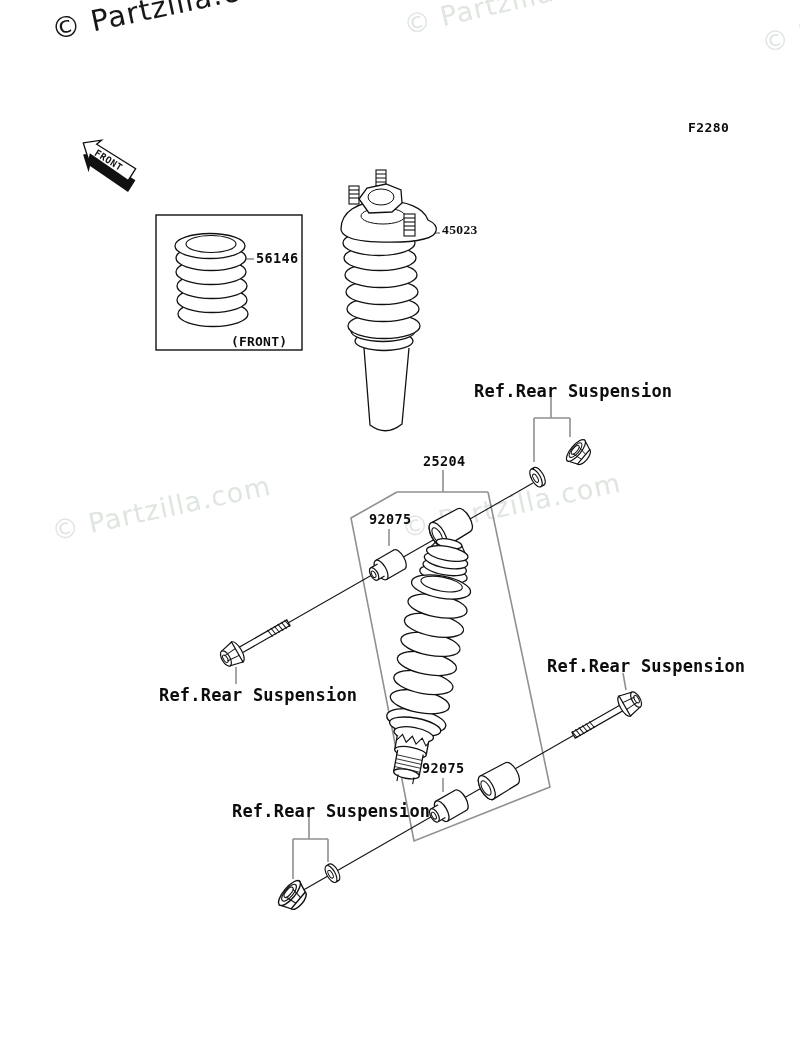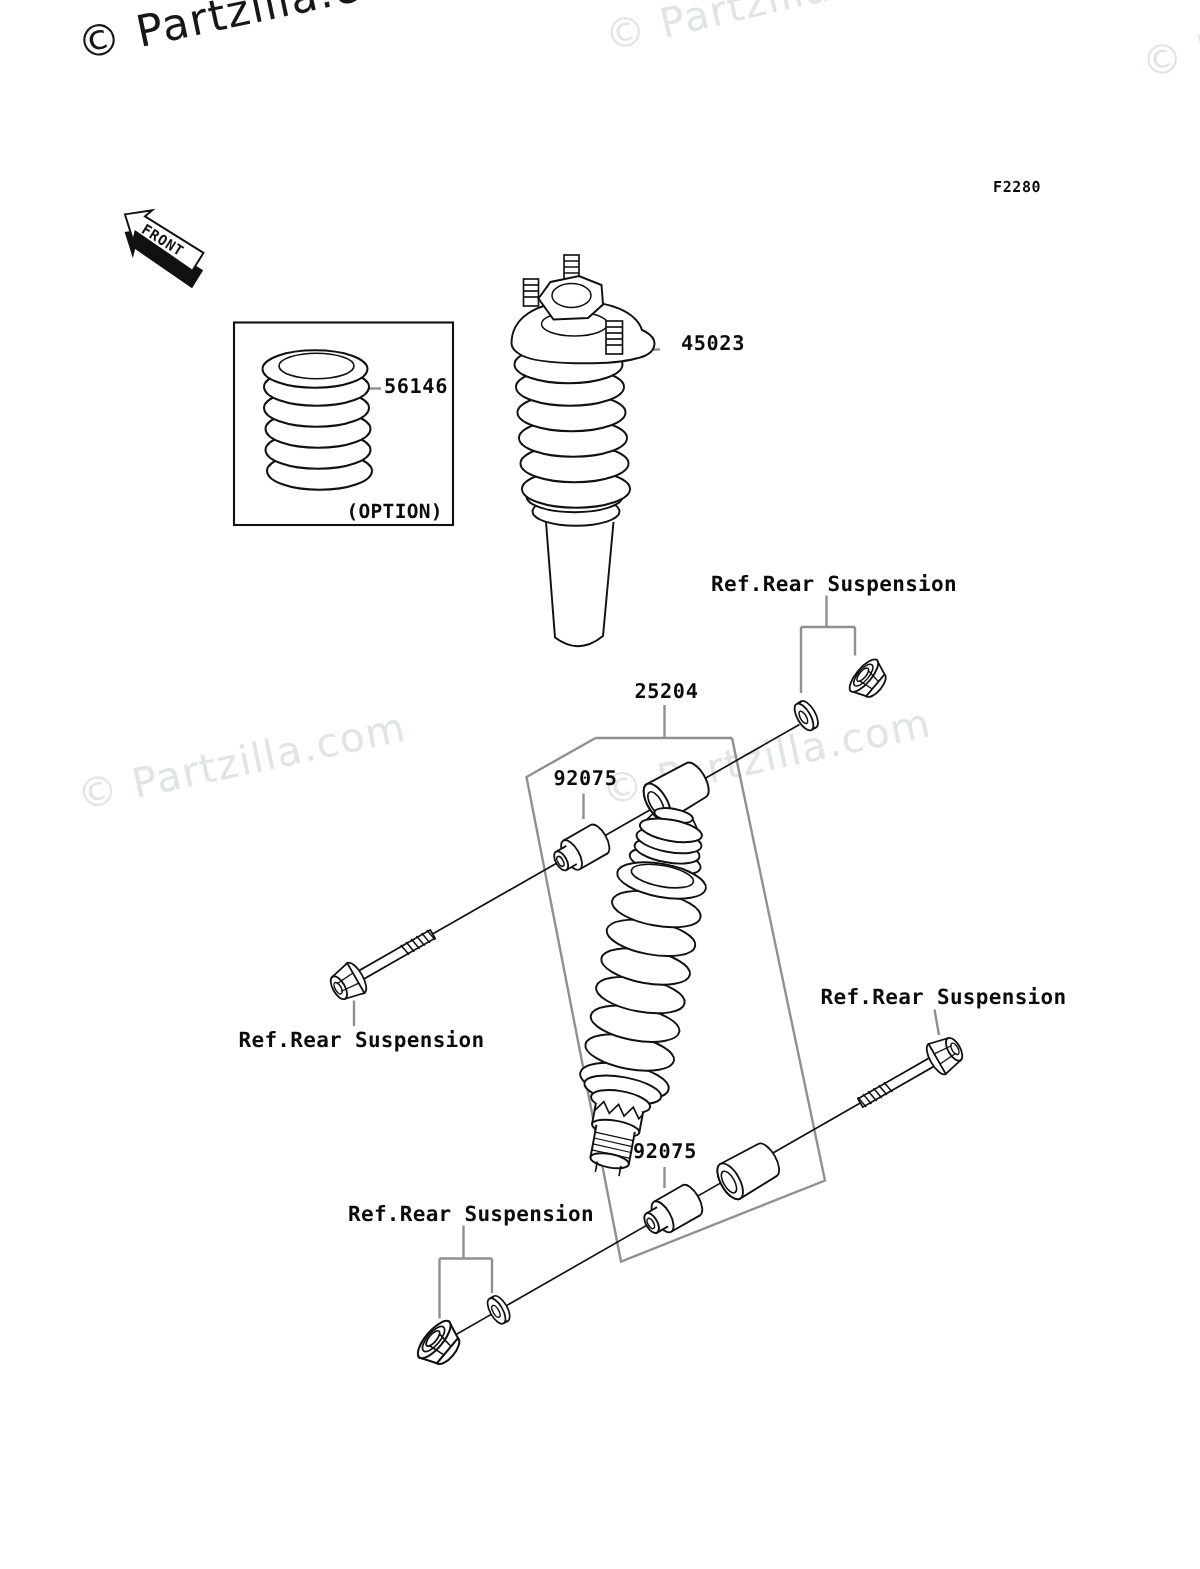--- a/index.html
+++ b/index.html
@@ -4,22 +4,22 @@
 <style>
   html,body{margin:0;padding:0;background:#fff;}
   #page{position:relative;width:800px;height:1046px;background:#fff;overflow:hidden;
         font-family:"DejaVu Sans Mono","Liberation Mono",monospace;}
   .wm{position:absolute;white-space:nowrap;font-family:"DejaVu Sans","Liberation Sans",sans-serif;
       pointer-events:none;line-height:1;}
   .wm-dark{color:#171717;font-size:29px;letter-spacing:1px;}
   .wm-light{color:#dfe5df;font-size:27px;letter-spacing:1px;}
   .lbl{position:absolute;color:#0c0c0c;font-weight:bold;line-height:1;white-space:pre;}
   .part-no{font-size:13.5px;letter-spacing:0.4px;}
-  .ref{font-size:14px;letter-spacing:0.2px;}
-  .small-code{font-size:10px;letter-spacing:0.4px;}
+  .ref{font-size:17px;letter-spacing:0.2px;}
+  .small-code{font-size:13px;letter-spacing:0.4px;margin-left:26px;}
   .option{font-size:13px;letter-spacing:0.2px;}
   svg{position:absolute;left:0;top:0;z-index:2;}
   .lbl{z-index:3;}
   .wm{z-index:1;}
 </style>
 </head>
 <body>
 
 <div id="page">
 
@@ -205,23 +205,23 @@
     <use href="#bushing" transform="translate(449,807) rotate(-29.8) scale(1.05)"></use>
     <use href="#washer" transform="translate(536,478) rotate(-29.8)"></use>
     <use href="#washer" transform="translate(331,874) rotate(-29.8) scale(0.95)"></use>
     <use href="#fnut" transform="translate(579,453) rotate(40)"></use>
     <use href="#fnut" transform="translate(293,896) rotate(40) scale(1.15)"></use>
   </svg>
 
   <div class="lbl small-code" style="left:662px;top:121px;">F2280</div>
 
   <div class="lbl part-no" style="left:256px;top:252px;">56146</div>
-  <div class="lbl option" style="left:231px;top:335px;">(OPTION)</div>
-
-  <div class="lbl part-no" style="left:454px;top:223px;">45023</div>
+  <div class="lbl option" style="left:231px;top:335px;">(FRONT)</div>
+
+  <div class="lbl part-no" style="left:442px;top:223px;font-family:Liberation Serif, serif;">45023</div>
 
   <div class="lbl part-no" style="left:423px;top:455px;">25204</div>
 
   <div class="lbl part-no" style="left:369px;top:513px;">92075</div>
 
   <div class="lbl part-no" style="left:422px;top:762px;">92075</div>
 
   <div class="lbl ref" style="left:474px;top:383px;">Ref.Rear Suspension</div>
 
   <div class="lbl ref" style="left:159px;top:687px;">Ref.Rear Suspension</div>

